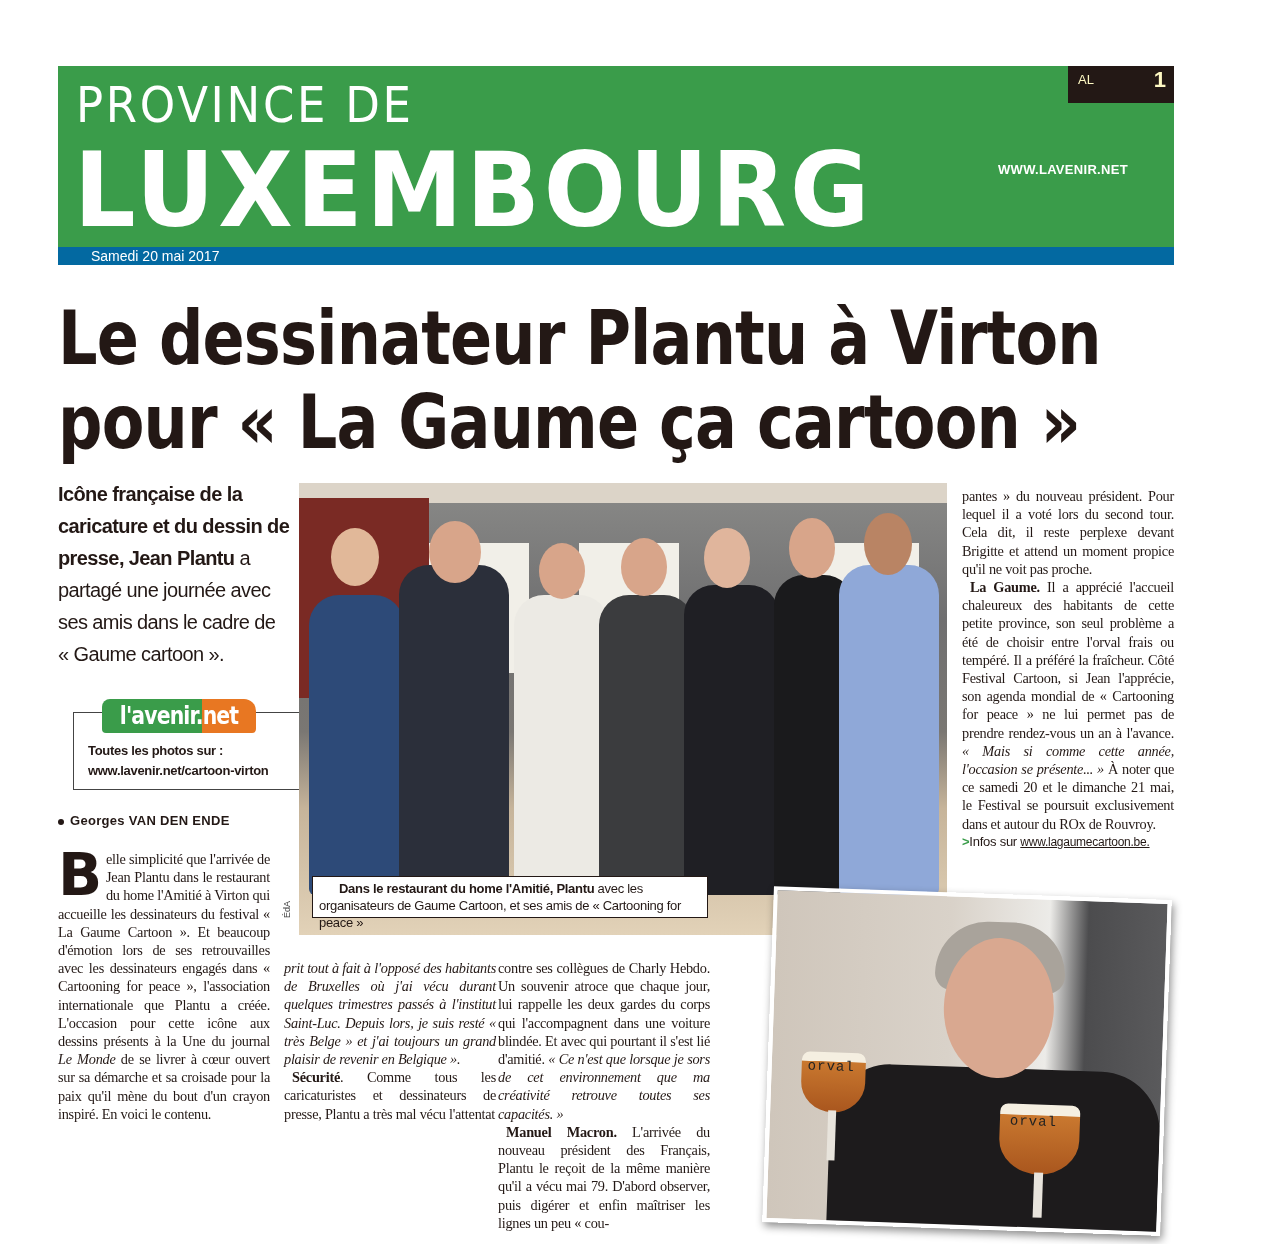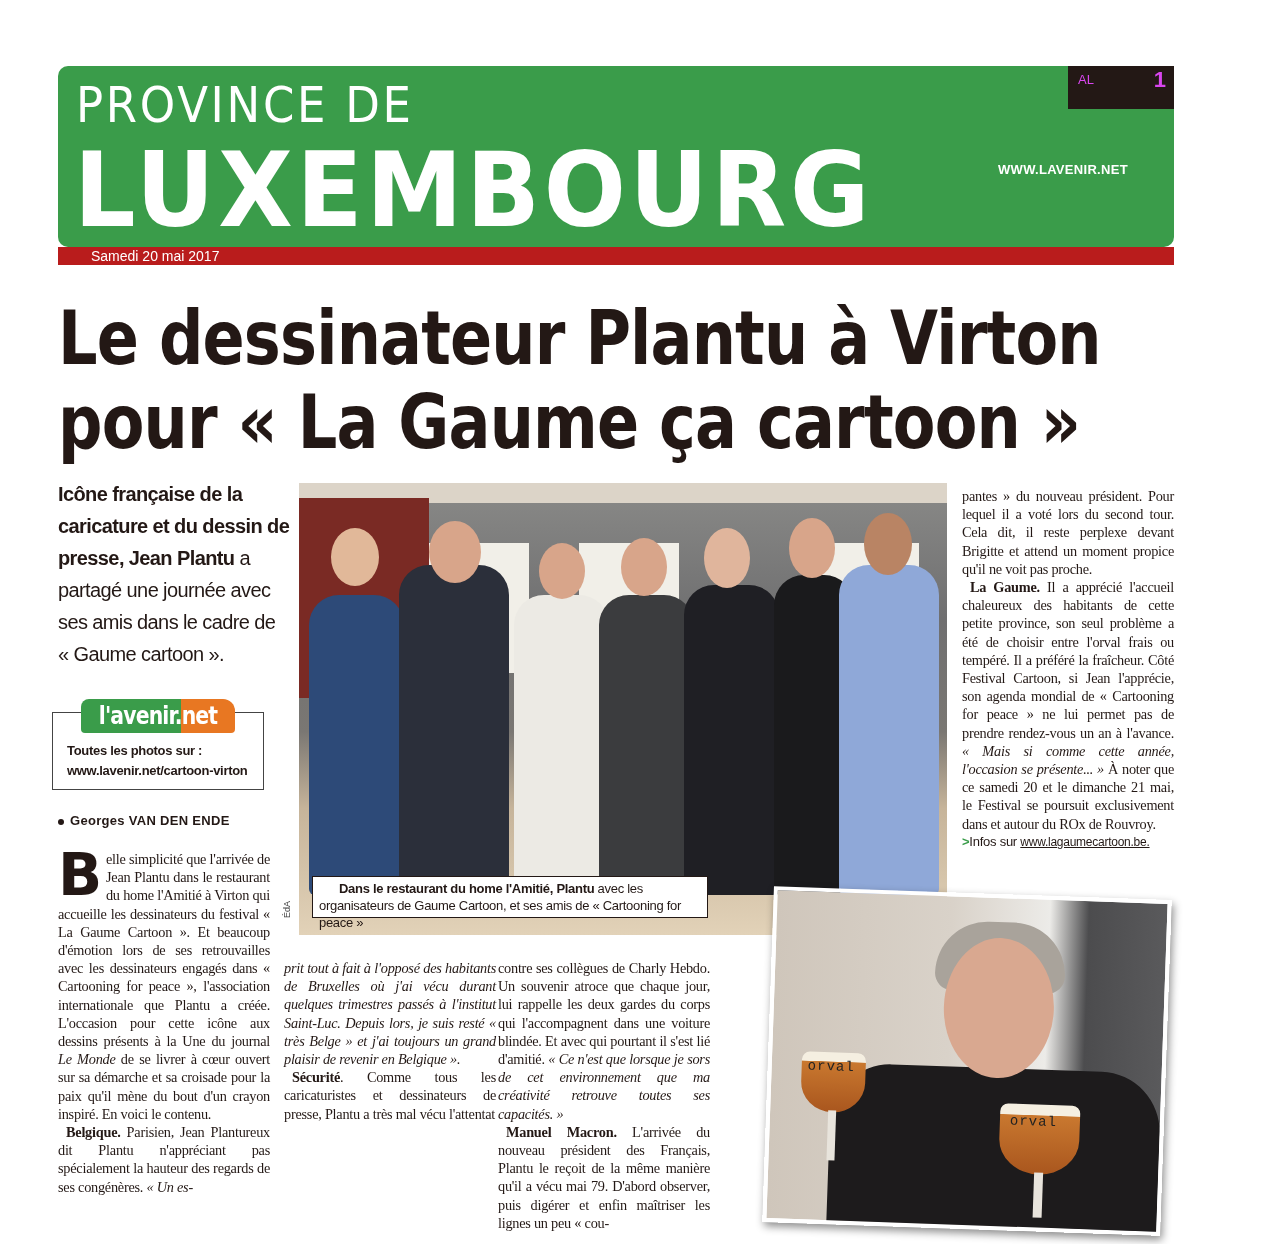--- a/index.html
+++ b/index.html
@@ -1,41 +1,41 @@
 <!DOCTYPE html>
 <html><head>
 <meta charset="utf-8">
 <style>
   * { box-sizing: border-box; margin: 0; padding: 0; }
   html, body { width: 1280px; height: 1244px; background: #ffffff; overflow: hidden; }
   body { position: relative; font-family: "Liberation Serif", serif; color: #231815; }
 
   
-  .masthead { position: absolute; left: 58px; top: 66px; width: 1116px; height: 181px; background: #3a9c4a; border-radius: 10px; }
+  .masthead { position: absolute; left: 58px; top: 66px; width: 1116px; height: 181px; background: #3a9c4a; }
   .mh-line1 { position: absolute; left: 18px; top: 14px; color: #fff; font-family: "DejaVu Sans", sans-serif; font-size: 50px; letter-spacing: 3px; font-weight: normal; transform: scaleX(0.9); transform-origin: left top; line-height: 1; }
   .mh-line2 { position: absolute; left: 16px; top: 72px; color: #fff; font-family: "DejaVu Sans", sans-serif; font-size: 104px; font-weight: bold; letter-spacing: 4px; line-height: 1; transform: scaleX(0.93); transform-origin: left top; }
-  .edition { position: absolute; right: 0; top: 0; width: 106px; height: 43px; background: #231815; color: #d946ef; font-family: "Liberation Sans", sans-serif; }
+  .edition { position: absolute; right: 0; top: 0; width: 106px; height: 37px; background: #231815; color: #fef9c3; font-family: "Liberation Sans", sans-serif; }
   .edition .code { position: absolute; left: 10px; top: 6px; font-size: 13px; }
   .edition .num { position: absolute; right: 8px; top: 1px; font-size: 22px; font-weight: bold; }
   .logo-box { position: absolute; left: 931px; top: 36px; width: 159px; height: 58px; border: 2px solid #fff; border-radius: 12px 20px 12px 4px; display: flex; align-items: center; justify-content: center; }
   .logo-text { color: #fff; font-family: "DejaVu Sans", sans-serif; font-weight: bold; font-size: 34px; letter-spacing: -1px; transform: scaleX(0.85); }
   .logo-dot { position: absolute; right: 20px; top: 6px; width: 7px; height: 7px; border-radius: 50%; background: #f07b22; }
   .logo-url { position: absolute; left: 940px; top: 96px; color: #fff; font-family: "Liberation Sans", sans-serif; font-size: 13px; font-weight: bold; letter-spacing: 0.3px; }
-  .datebar { position: absolute; left: 58px; top: 247px; width: 1116px; height: 18px; background: #b91c1c; }
+  .datebar { position: absolute; left: 58px; top: 247px; width: 1116px; height: 18px; background: #0369a1; }
   .datebar span { position: absolute; left: 33px; top: 1px; color: #fff; font-family: "Liberation Sans", sans-serif; font-size: 14px; }
 
   
   .headline { position: absolute; left: 58px; top: 296px; width: 1100px; font-family: "DejaVu Sans", sans-serif; font-weight: bold; font-size: 74px; line-height: 84px; color: #231815; letter-spacing: -1px; transform: scaleX(0.84); transform-origin: left top; width: 1310px; }
 
   
   .lead { position: absolute; left: 58px; top: 478px; width: 232px; font-family: "Liberation Sans", sans-serif; font-size: 20px; line-height: 32px; color: #231815; letter-spacing: -0.6px; }
   .lead b { font-weight: bold; }
 
   
-  .webbox { position: absolute; left: 52px; top: 712px; width: 212px; height: 78px; border: 1.5px solid #444; }
+  .webbox { position: absolute; left: 73px; top: 712px; width: 240px; height: 78px; border: 1.5px solid #444; }
   .webbadge { position: absolute; left: 28px; top: -14px; height: 34px; width: 154px; border-radius: 8px 12px 4px 4px; overflow: hidden; display: flex; }
   .webbadge .g { background: #3a9c4a; flex: 0 0 100px; }
   .webbadge .o { background: #e87722; flex: 1; }
   .webbadge .t { position: absolute; left: 0; right: 0; top: 0; text-align: center; color: #fff; font-family: "DejaVu Sans", sans-serif; font-weight: bold; font-size: 24px; line-height: 34px; letter-spacing: -1px; transform: scaleX(0.85); }
   .webbox .l1 { position: absolute; left: 14px; top: 30px; font-family: "Liberation Sans", sans-serif; font-weight: bold; font-size: 13px; letter-spacing: -0.3px; }
   .webbox .l2 { position: absolute; left: 14px; top: 50px; font-family: "Liberation Sans", sans-serif; font-weight: bold; font-size: 13px; letter-spacing: -0.3px; }
 
   .byline { position: absolute; left: 58px; top: 813px; font-family: "Liberation Sans", sans-serif; font-weight: bold; font-size: 13px; letter-spacing: 0.3px; }
   .byline .dot { display: inline-block; width: 6px; height: 6px; border-radius: 50%; background: #231815; margin-right: 6px; vertical-align: middle; }
 
@@ -105,21 +105,20 @@
     <div class="t">l'avenir.net</div>
   </div>
   <div class="l1">Toutes les photos sur :</div>
   <div class="l2">www.lavenir.net/cartoon-virton</div>
 </div>
 
 <div class="byline"><span class="dot"></span><span>Georges VAN DEN ENDE</span></div>
 
 <div class="col col1">
   <p><span class="dropcap">B</span><span>elle simplicité que l'arrivée de Jean Plantu dans le restaurant du home l'Amitié à Virton qui accueille les dessinateurs du festival « La Gaume Cartoon ». Et beaucoup d'émotion lors de ses retrouvailles avec les dessinateurs engagés dans « Cartooning for peace », l'association internationale que Plantu a créée. L'occasion pour cette icône aux dessins présents à la Une du journal </span><i>Le Monde</i><span> de se livrer à cœur ouvert sur sa démarche et sa croisade pour la paix qu'il mène du bout d'un crayon inspiré. En voici le contenu.</span></p>
-  <p class="ind"><b>Belgique.</b><span> Parisien, Jean Plantureux dit Plantu n'appréciant pas spécialement la hauteur des regards de ses congénères. </span><i>« Un es-</i></p>
 </div>
 
 <div class="col col2">
   <p><i>prit tout à fait à l'opposé des habitants de Bruxelles où j'ai vécu durant quelques trimestres passés à l'institut Saint-Luc. Depuis lors, je suis resté « très Belge » et j'ai toujours un grand plaisir de revenir en Belgique ».</i></p>
   <p class="ind"><b>Sécurité</b><span>. Comme tous les caricaturistes et dessinateurs de presse, Plantu a très mal vécu l'attentat</span></p>
 </div>
 
 <div class="col col3">
   <p><span>contre ses collègues de Charly Hebdo. Un souvenir atroce que chaque jour, lui rappelle les deux gardes du corps qui l'accompagnent dans une voiture blindée. Et avec qui pourtant il s'est lié d'amitié. </span><i>« Ce n'est que lorsque je sors de cet environnement que ma créativité retrouve toutes ses capacités. »</i></p>
   <p class="ind"><b>Manuel Macron.</b><span> L'arrivée du nouveau président des Français, Plantu le reçoit de la même manière qu'il a vécu mai 79. D'abord observer, puis digérer et enfin maîtriser les lignes un peu « cou-</span></p>

